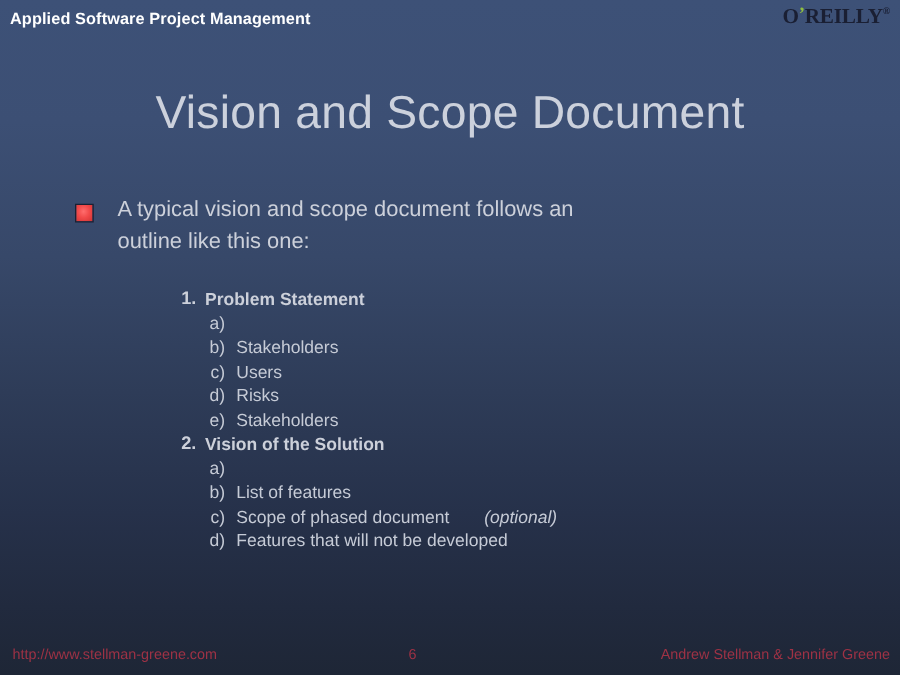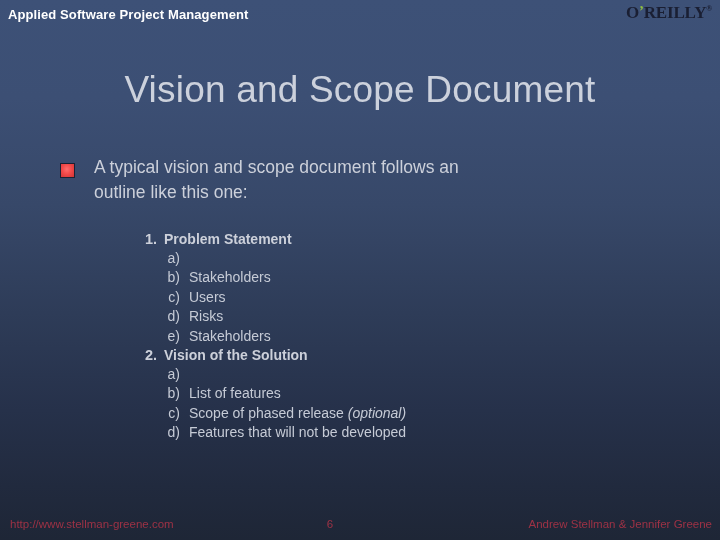--- a/index.html
+++ b/index.html
@@ -154,20 +154,21 @@
   }
   .sub-label {
     position: absolute;
     left: 189px;
     font-size: 14px;
     color: #c6cbd6;
     white-space: nowrap;
   }
   .sub-label .opt {
     font-style: italic;
+    margin-left: 24px;
   }
 
   
   #footer {
     position: absolute;
     left: 0;
     bottom: 0;
     width: 720px;
     height: 36px;
   }
@@ -248,21 +249,21 @@
     </div>
     <div class="sub-item">
       <span class="sub-marker">a)</span>
     </div>
     <div class="sub-item">
       <span class="sub-marker">b)</span>
       <span class="sub-label">List of features</span>
     </div>
     <div class="sub-item">
       <span class="sub-marker">c)</span>
-      <span class="sub-label"><span>Scope of phased release </span><span class="opt">(optional)</span></span>
+      <span class="sub-label"><span>Scope of phased document </span><span class="opt">(optional)</span></span>
     </div>
     <div class="sub-item">
       <span class="sub-marker">d)</span>
       <span class="sub-label">Features that will not be developed</span>
     </div>
 
   </div>
 
   <div id="footer">
     <div id="footer-url">http://www.stellman-greene.com</div>

